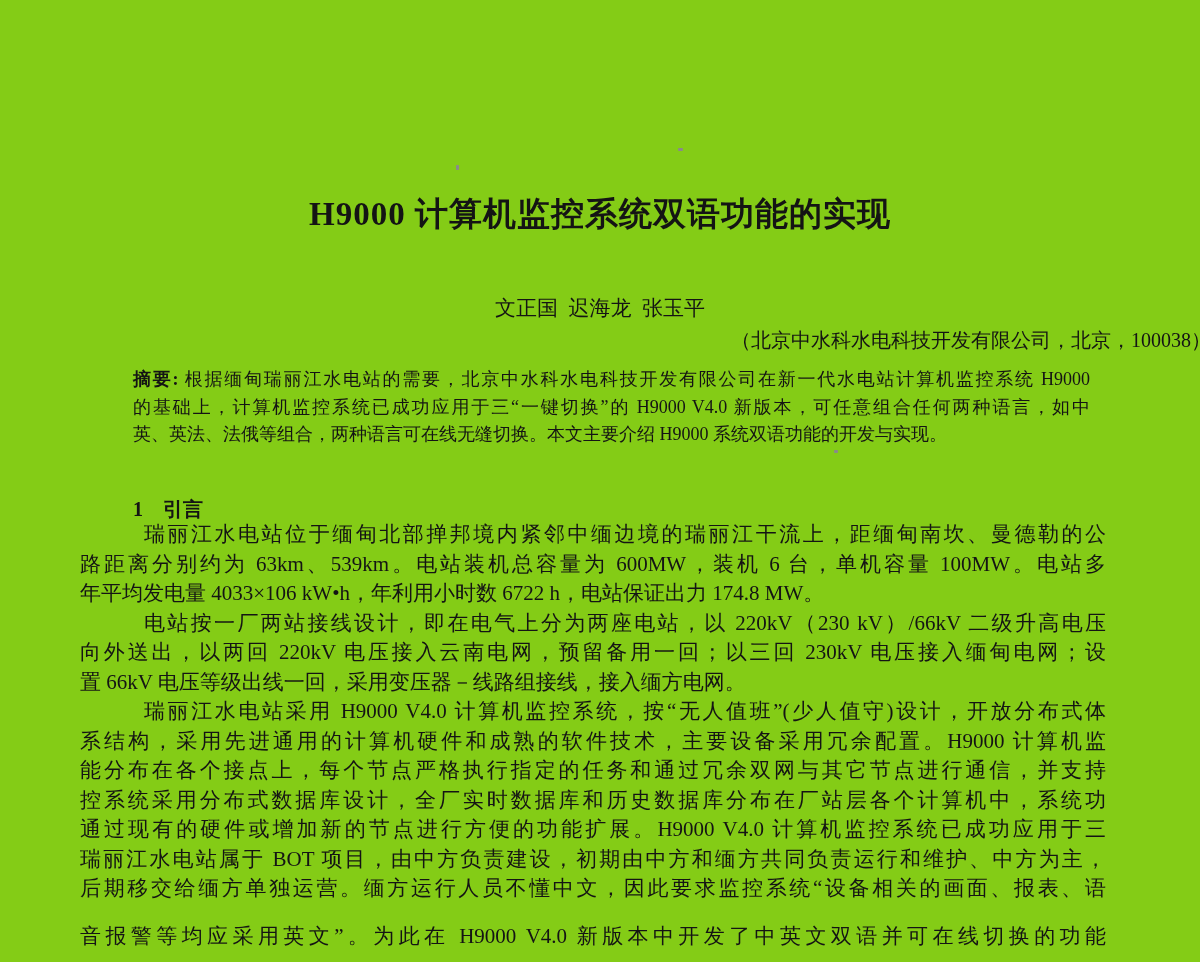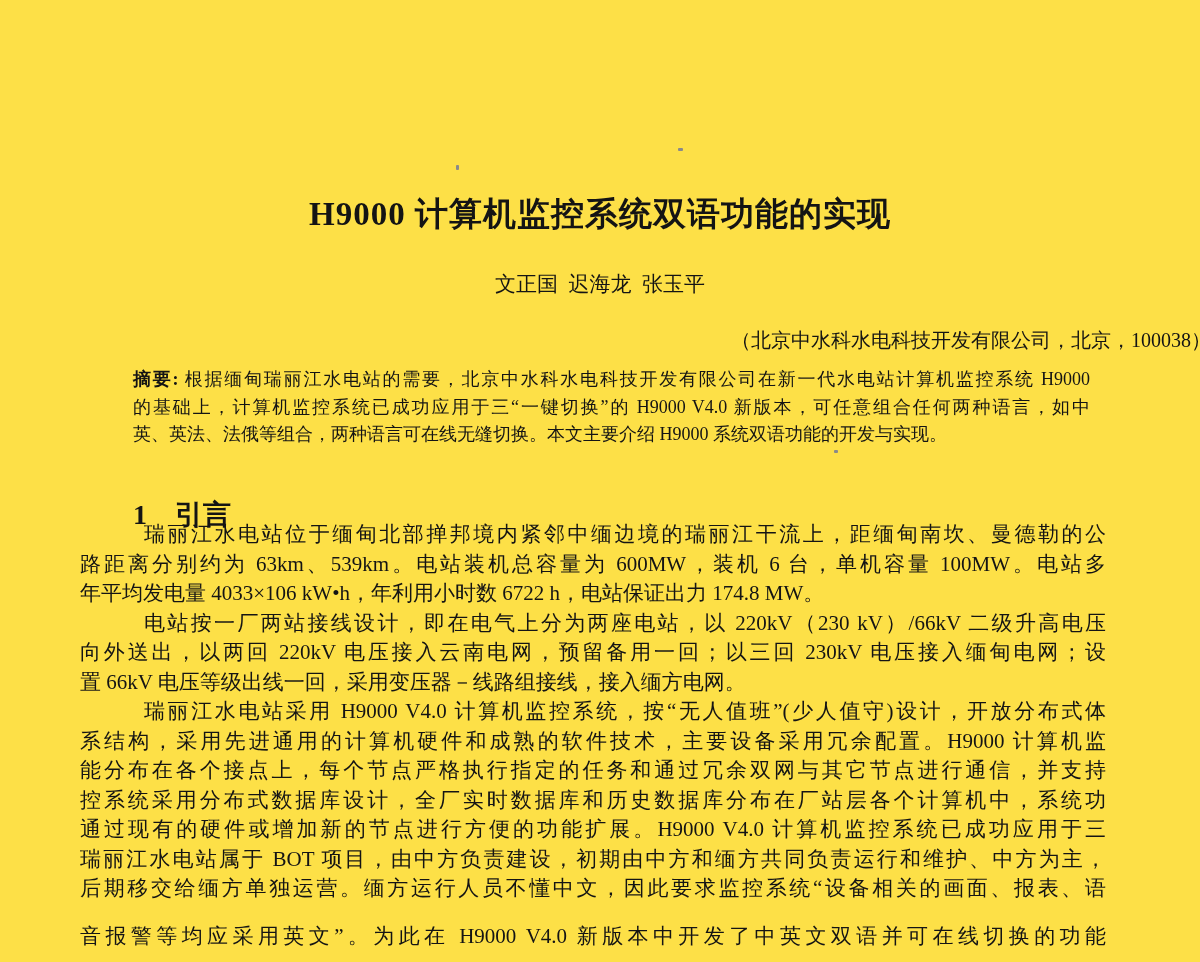--- a/index.html
+++ b/index.html
@@ -1,25 +1,25 @@
 <!DOCTYPE html>
 <html><head>
 <meta charset="utf-8">
 <style>
   html, body { margin: 0; padding: 0; background: #ffffff; }
   .page {
     position: relative;
     width: 1200px;
     height: 962px;
-    background: #fde047;
+    background: #84cc16;
     overflow: hidden;
     font-family: "Liberation Serif", "DejaVu Serif", serif;
     color: #141414;
   }
-  .pre { white-space: pre-wrap; }
+  .pre { white-space: pre-wrap; margin-top: 24px; }
 
   .title {
     position: absolute;
     top: 192px; left: 0; width: 100%;
     text-align: center;
     font-size: 33px;
     font-weight: bold;
     letter-spacing: 1px;
   }
   .authors {
@@ -43,21 +43,21 @@
   }
   .aline {
     text-align: justify;
   }
   .aline.flush { text-align-last: justify; }
   .bold-label { font-weight: bold; }
 
   .section-heading {
     position: absolute;
     top: 496px; left: 133px;
-    font-size: 28px;
+    font-size: 20px;
     font-weight: bold;
   }
 
   .body-text {
     position: absolute;
     top: 520px; left: 80px; width: 1026px;
     font-size: 21px;
     line-height: 29.5px;
   }
   .bline {

